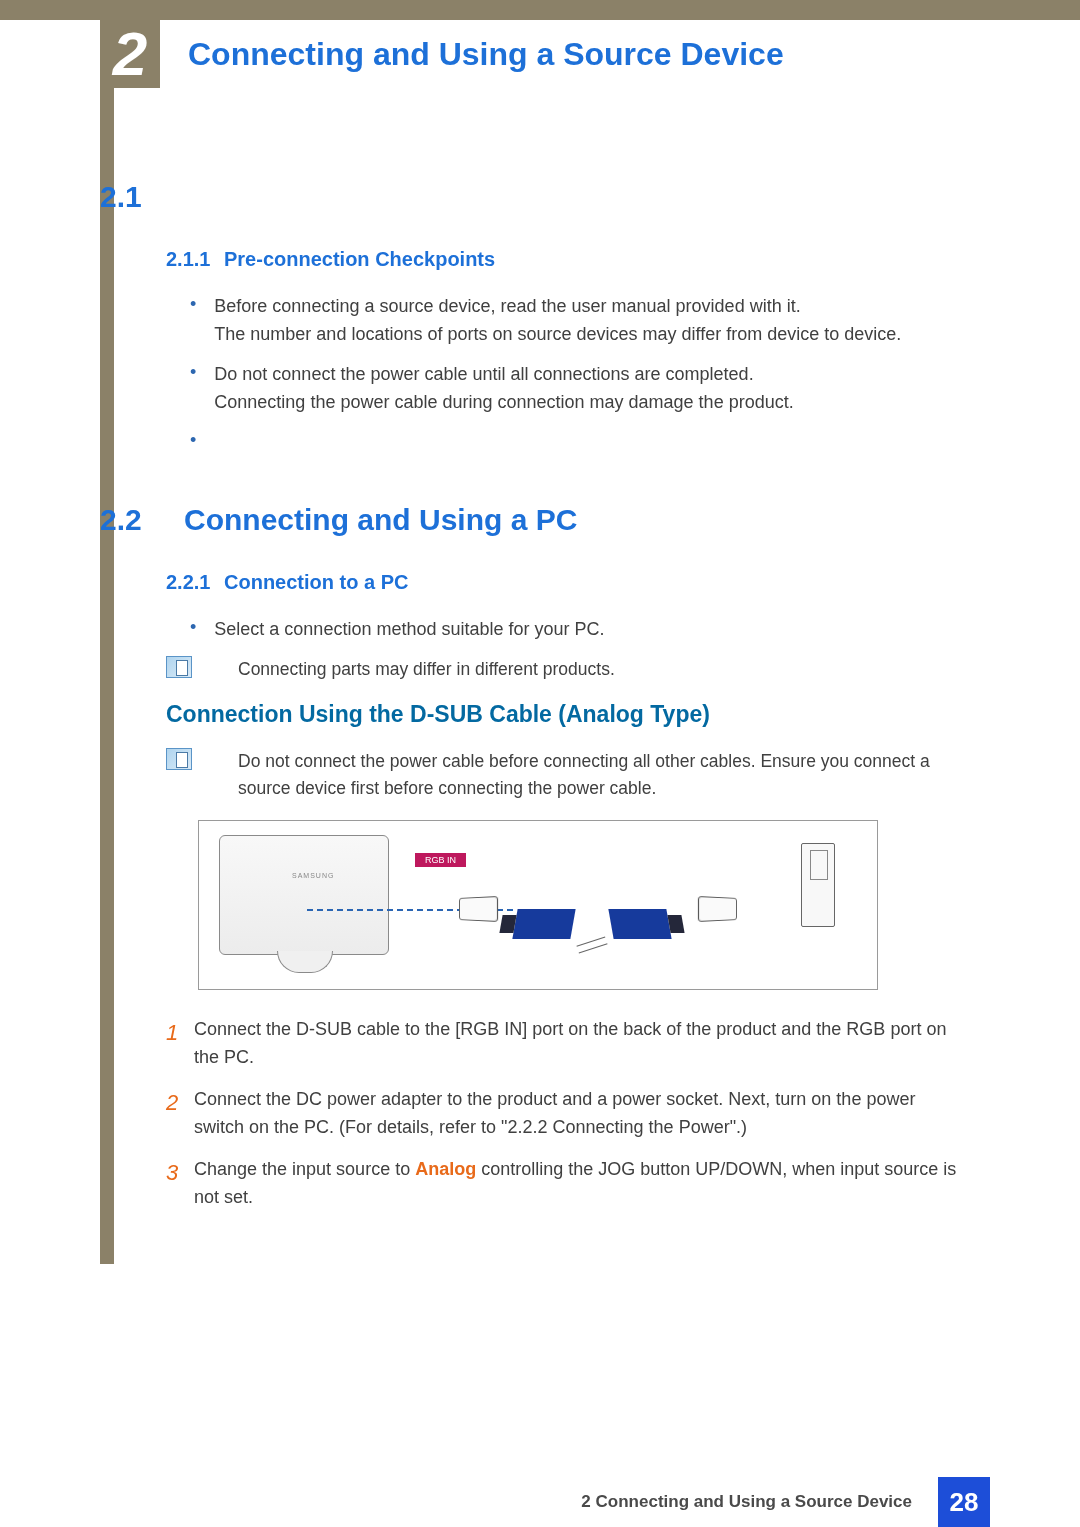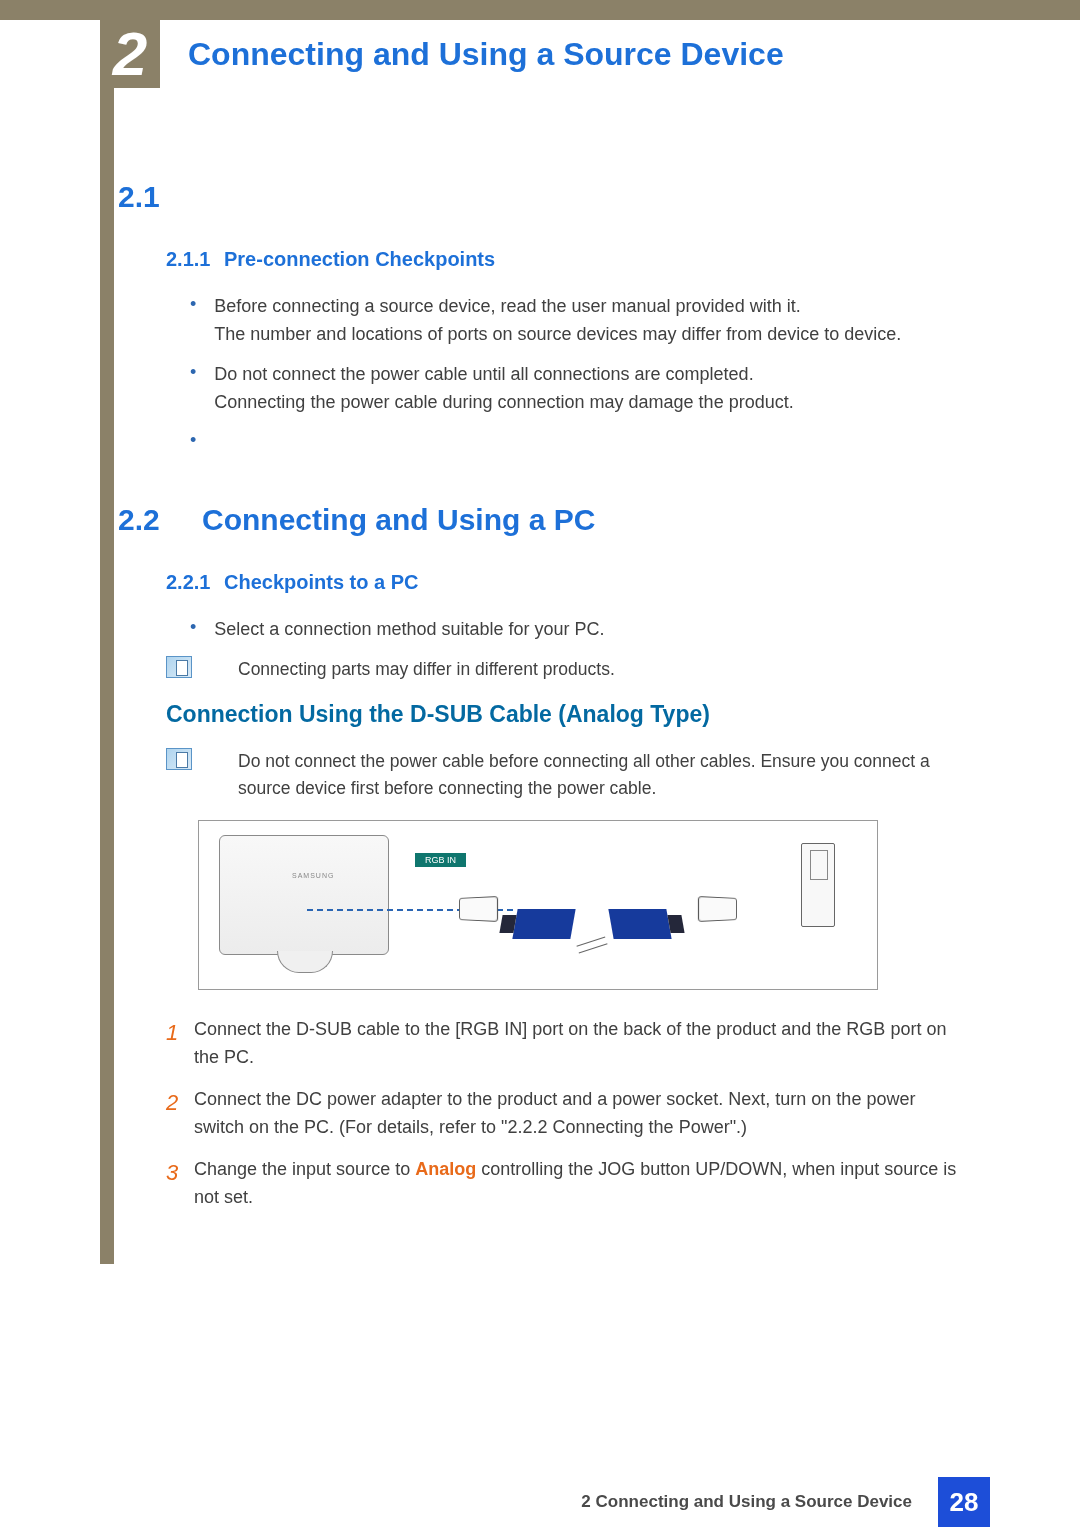--- a/index.html
+++ b/index.html
@@ -57,21 +57,20 @@
   .content {
     position: absolute;
     top: 180px;
     left: 100px;
     width: 870px;
   }
   .h1-row {
     display: flex;
     align-items: baseline;
     margin-bottom: 34px;
-    padding-left: 18px;
   }
   .h1-num {
     color: #1d70d8;
     font-size: 30px;
     font-weight: bold;
     width: 84px;
   }
   .h1-title {
     color: #1d70d8;
     font-size: 30px;
@@ -179,21 +178,21 @@
   .monitor-label {
     position: absolute;
     left: 72px; top: 36px;
     font-size: 7px;
     color: #888;
     letter-spacing: 1px;
   }
   .rgb-label {
     position: absolute;
     left: 216px; top: 32px;
-    background: #0f766e;
+    background: #be185d;
     color: #fff;
     font-size: 9px;
     padding: 2px 10px;
   }
   .port-left {
     position: absolute;
     left: 258px; top: 76px;
     width: 40px; height: 24px;
     border: 1.5px solid #555;
     border-radius: 3px;
@@ -344,21 +343,21 @@
     </div>
   </div>
 
   <div class="sec22">
     <div class="h1-row">
       <span class="h1-num">2.2</span>
       <span class="h1-title">Connecting and Using a PC</span>
     </div>
     <div class="h2-row">
       <span class="h2-num">2.2.1</span>
-      <span class="h2-title">Checkpoints to a PC</span>
+      <span class="h2-title">Connection to a PC</span>
     </div>
     <div class="bullet-list">
       <div class="bullet-item">
         <span class="bullet-dot">•</span>
         <span class="bullet-text">Select a connection method suitable for your PC.</span>
       </div>
     </div>
     <div class="note-row">
       <span class="note-icon"></span>
       <span class="note-text">Connecting parts may differ in different products.</span>

